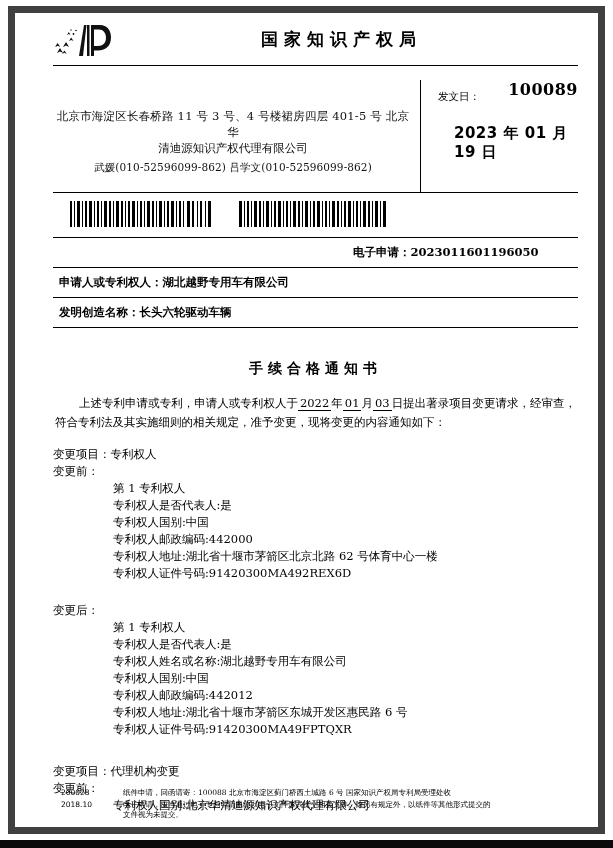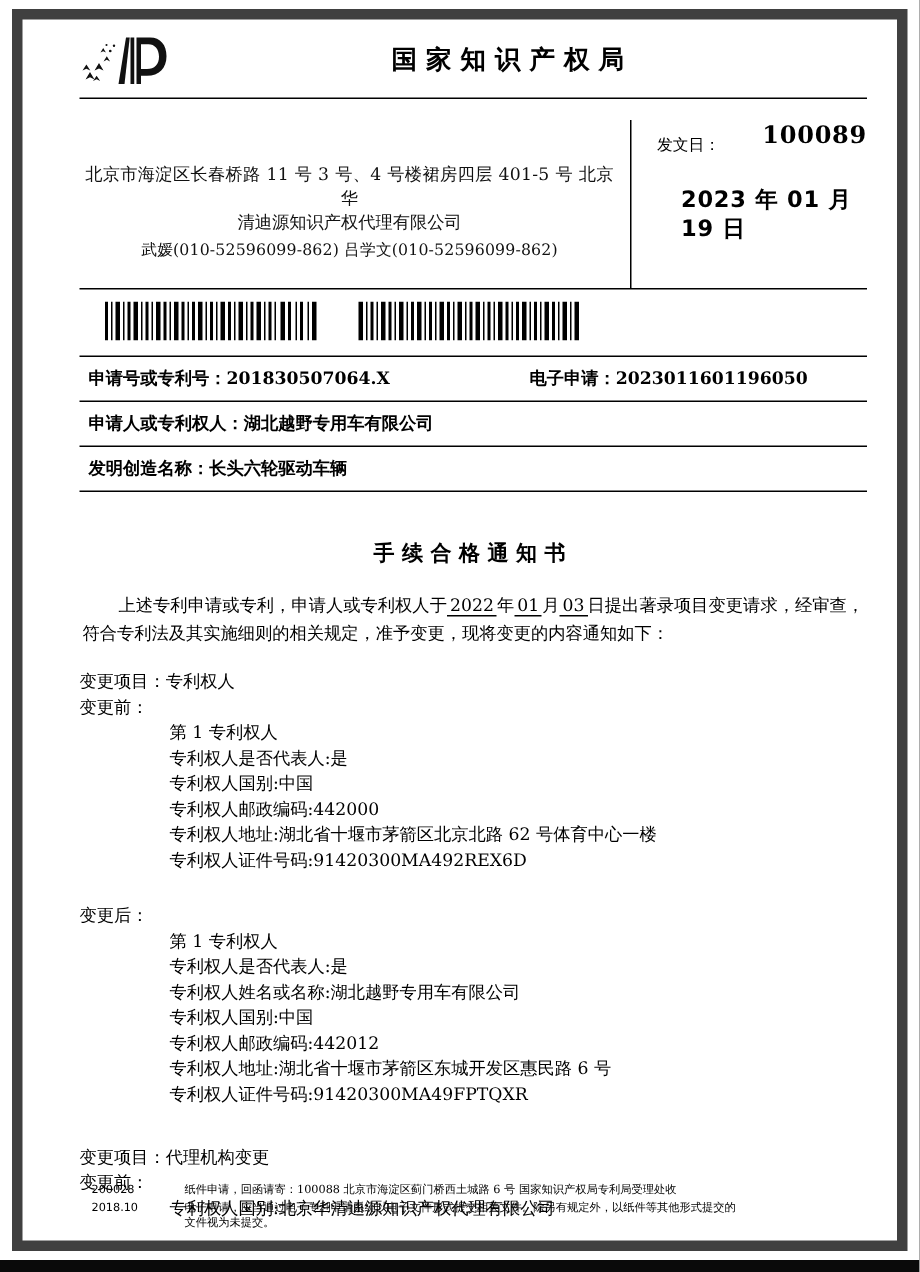--- a/index.html
+++ b/index.html
@@ -349,23 +349,20 @@
               <rect x="137" y="0" width="3" height="26"></rect>
             <rect x="142" y="0" width="1" height="26"></rect>
               <rect x="145" y="0" width="3" height="26"></rect>
           </g>
         </svg>
       </div>
 
       <div class="rule"></div>
 
       <div class="frow">
-        <div class="ftext">
-          <span>申请号或专利号：</span><span class="fval">201830507064.X</span>
-        </div>
         <div class="ftext col2">
           <span>电子申请：</span><span class="fval">2023011601196050</span>
         </div>
       </div>
 
       <div class="frow">
         <div class="ftext">
           <span>申请人或专利权人：</span><span class="fval-reg">湖北越野专用车有限公司</span>
         </div>
       </div>

